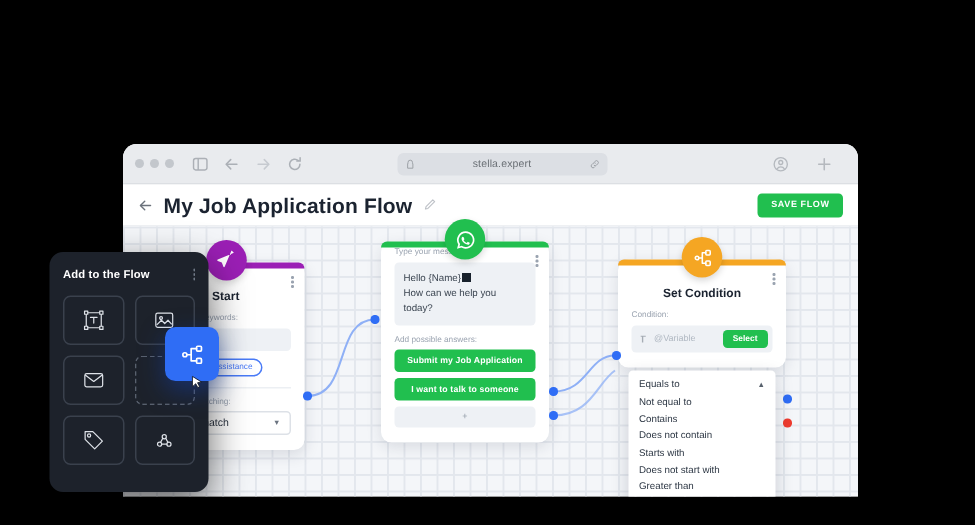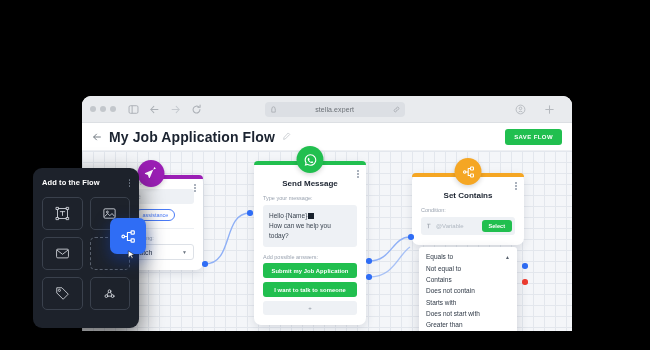--- a/index.html
+++ b/index.html
@@ -286,20 +286,21 @@
             <svg viewBox="0 0 24 24" fill="#ffffff">
               <path d="M21.3 2.7L2.9 10.4c-.8.3-.8 1.4 0 1.7l4.6 1.7 1.7 4.6c.3.8 1.4.8 1.7 0l7.7-18.4c.3-.7-.3-1.3-1-1z"></path>
             </svg>
           </div>
           <div class="node-kebab">
               <i></i>
               <i></i>
               <i></i>
             </div>
         </div>
+        <div class="node-title">Start</div>
         <div class="node-body">
           <div class="field-label">Set trigger keywords:</div>
           <div class="input-box">Type here</div>
           <div class="chips">
             <span class="chip">help</span>
             <span class="chip">assistance</span>
           </div>
           <div class="divider"></div>
           <div class="field-label">Keyword matching:</div>
           <div class="select-box">
@@ -315,21 +316,20 @@
             <svg viewBox="0 0 24 24" fill="#ffffff">
               <path d="M12 2a10 10 0 0 0-8.6 15.1L2 22l5-1.3A10 10 0 1 0 12 2zm0 2a8 8 0 1 1-4.2 14.8l-.4-.2-2.6.7.7-2.5-.2-.4A8 8 0 0 1 12 4zm-3.3 4.3c-.2 0-.5.1-.7.4-.2.3-.8.8-.8 2s.8 2.3.9 2.5c.1.2 1.6 2.6 4 3.5 1.9.8 2.3.6 2.7.6.4 0 1.4-.6 1.6-1.1.2-.6.2-1 .1-1.1l-.6-.3s-1.1-.6-1.3-.6c-.2-.1-.3-.1-.5.1l-.7.9c-.1.2-.3.2-.5.1-.2-.1-1-.4-1.9-1.2-.7-.6-1.2-1.4-1.3-1.6-.1-.2 0-.3.1-.4l.4-.5.2-.4v-.4l-.7-1.7c-.2-.4-.4-.4-.5-.4h-.5z"></path>
             </svg>
           </div>
           <div class="node-kebab">
               <i></i>
               <i></i>
               <i></i>
             </div>
         </div>
-        <div class="node-title">Send Message</div>
         <div class="node-body">
           <div class="field-label">Type your message:</div>
           <div class="msg-box">
             <span>Hello {Name}</span><span class="emoji-box"></span><br>
             <span>How can we help you today?</span>
           </div>
           <div class="field-label" style="margin-top:7px">Add possible answers:</div>
           <div class="answer-btn">Submit my Job Application</div>
           <div class="answer-btn">I want to talk to someone</div>
           <div class="add-btn">+</div>
@@ -345,21 +345,21 @@
               <rect x="15.5" y="15.5" width="5" height="5" rx="1"></rect>
               <path d="M7.5 12h4V6h4M11.5 12v6h4"></path>
             </svg>
           </div>
           <div class="node-kebab">
               <i></i>
               <i></i>
               <i></i>
             </div>
         </div>
-        <div class="node-title">Set Contains</div>
+        <div class="node-title">Set Condition</div>
         <div class="node-body">
           <div class="field-label">Condition:</div>
           <div class="cond-row">
             <svg class="var-icon" viewBox="0 0 16 16" fill="#6b7480">
               <path d="M3 2h9v2.2H7.6V14H5.2V4.2H3z"></path>
             </svg>
             <span class="var-ph">@Variable</span>
             <span class="select-green">Select</span>
           </div>
         </div>

